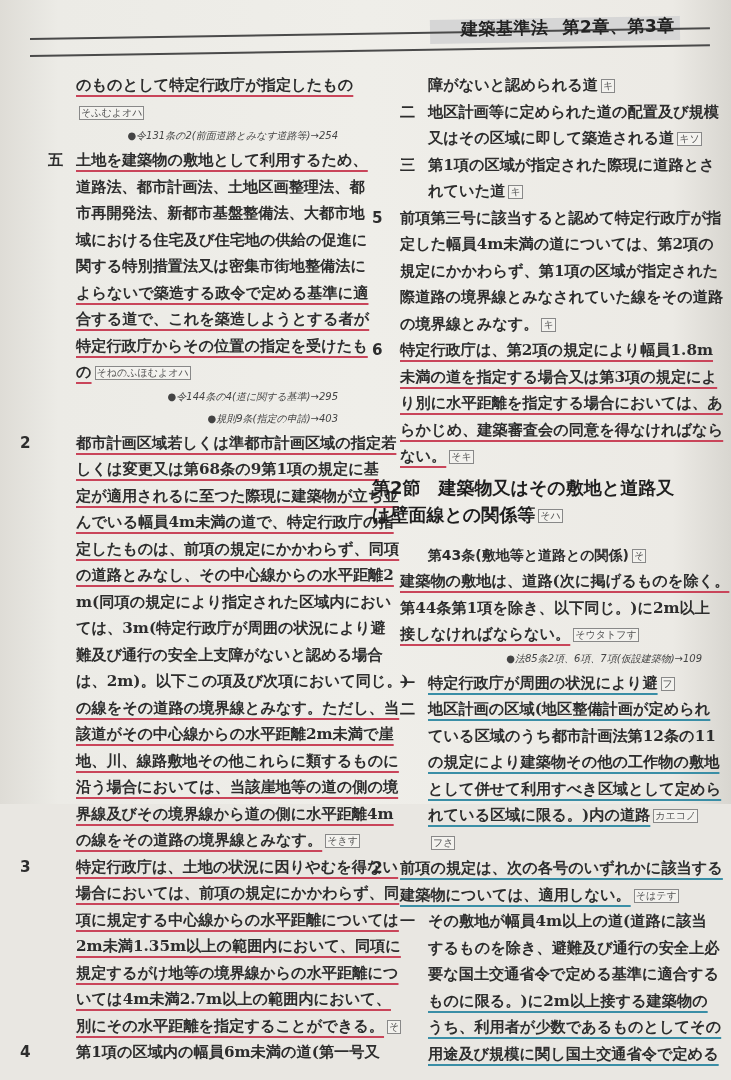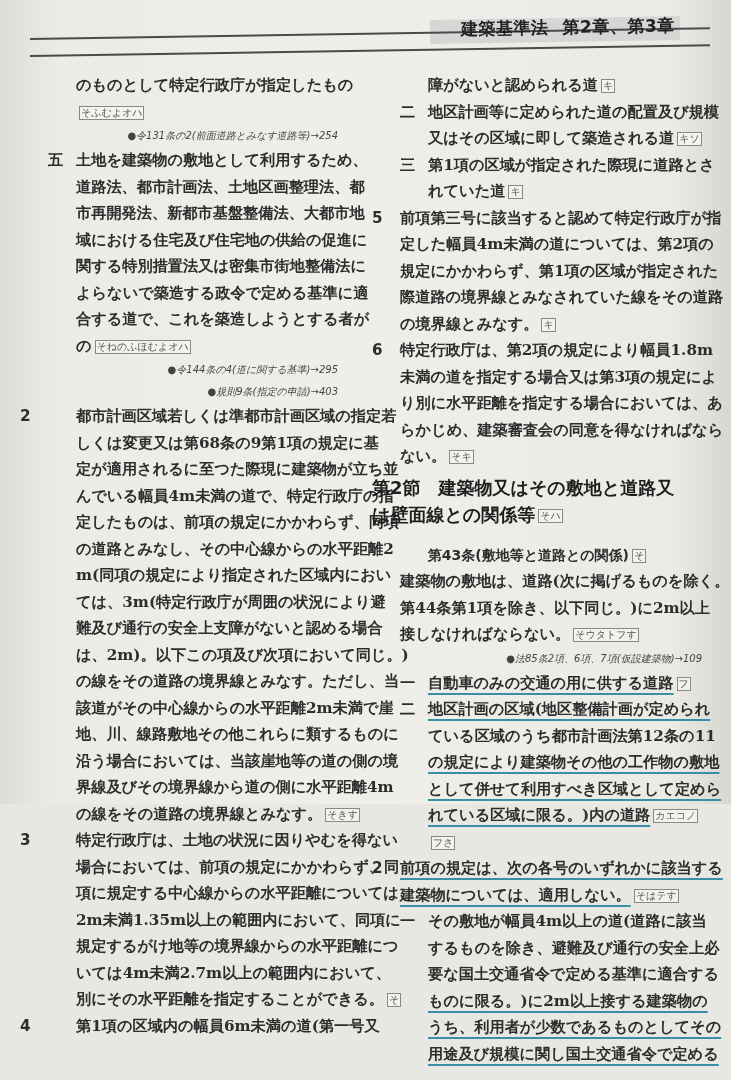--- a/index.html
+++ b/index.html
@@ -41,21 +41,21 @@
 
   .line { white-space:nowrap; position:relative; }
   .ind1 { padding-left:28px; }
   .ind2 { padding-left:56px; }
   .num {
     position:absolute; left:0; font-family:"DejaVu Sans","Liberation Sans",sans-serif; font-weight:bold;
   }
   .kan { position:absolute; left:0; font-weight:bold; }
   .kan2 { position:absolute; left:28px; font-weight:bold; }
 
-  .ur { text-decoration-color:#c9455a; text-decoration-thickness:2px; text-underline-offset:5px;margin-top:28px; }
+  .ur { text-decoration: underline; text-decoration-color:#c9455a; text-decoration-thickness:2px; text-underline-offset:5px;margin-top:28px; }
   .ub { text-decoration: underline; text-decoration-color:#3a8ea6; text-decoration-thickness:2px; text-underline-offset:5px; }
 
   .tag {
     display:inline-block; font-size:10px; line-height:12px; border:1px solid #888;
     padding:0 1px; margin-left:3px; color:#555; background:#f3f2ee;
     font-family:"DejaVu Sans",sans-serif; font-weight:normal; vertical-align:middle;
   }
   .ref {
     text-align:right; font-family:"DejaVu Sans","Liberation Sans",sans-serif;
     font-size:10px; font-weight:normal; color:#444; line-height:22px;font-style:italic;
@@ -85,20 +85,21 @@
     <div class="line ind1"><span class="tag">そふむよオハ</span></div>
     <div class="ref">●令131条の2(前面道路とみなす道路等)→254</div>
 
     <div class="line ind1"><span class="kan">五</span><span class="ur">土地を建築物の敷地として利用するため、</span></div>
     <div class="line ind1"><span>道路法、都市計画法、土地区画整理法、都</span></div>
     <div class="line ind1"><span>市再開発法、新都市基盤整備法、大都市地</span></div>
     <div class="line ind1"><span>域における住宅及び住宅地の供給の促進に</span></div>
     <div class="line ind1"><span>関する特別措置法又は密集市街地整備法に</span></div>
     <div class="line ind1"><span class="ur">よらないで築造する政令で定める基準に適</span></div>
     <div class="line ind1"><span class="ur">合する道で、これを築造しようとする者が</span></div>
+    <div class="line ind1"><span class="ur">特定行政庁からその位置の指定を受けたも</span></div>
     <div class="line ind1"><span class="ur">の</span><span class="tag">そねのふほむよオハ</span></div>
     <div class="ref">●令144条の4(道に関する基準)→295</div>
     <div class="ref">●規則9条(指定の申請)→403</div>
 
     <div class="line ind1"><span class="num" style="left:-28px">2</span><span class="ur">都市計画区域若しくは準都市計画区域の指定若</span></div>
     <div class="line ind1"><span class="ur">しくは変更又は第68条の9第1項の規定に基</span></div>
     <div class="line ind1"><span class="ur">定が適用されるに至つた際現に建築物が立ち並</span></div>
     <div class="line ind1"><span class="ur">んでいる幅員4m未満の道で、特定行政庁の指</span></div>
     <div class="line ind1"><span class="ur">定したものは、前項の規定にかかわらず、同項</span></div>
     <div class="line ind1"><span class="ur">の道路とみなし、その中心線からの水平距離2</span></div>
@@ -148,21 +149,21 @@
       <div>第2節　建築物又はその敷地と道路又</div>
       <div><span>は壁面線との関係等</span><span class="tag">そハ</span></div>
     </div>
 
     <div class="line article-head"><span>第43条(敷地等と道路との関係)</span><span class="tag">そ</span></div>
     <div class="line ind1"><span class="ur">建築物の敷地は、道路(次に掲げるものを除く。</span></div>
     <div class="line ind1"><span>第44条第1項を除き、以下同じ。)に2m以上</span></div>
     <div class="line ind1"><span class="ur">接しなければならない。</span><span class="tag">そウタトフす</span></div>
     <div class="ref">●法85条2項、6項、7項(仮設建築物)→109</div>
 
-    <div class="line ind2"><span class="kan2">一</span><span class="ub">自動車のみの交通の用に供する道路</span><span class="tag">フ</span></div>
+    <div class="line ind2"><span class="kan2">一</span><span class="ub">特定行政庁が周囲の状況により避</span><span class="tag">フ</span></div>
     <div class="line ind2"><span class="kan2">二</span><span class="ub">地区計画の区域(地区整備計画が定められ</span></div>
     <div class="line ind2"><span>ている区域のうち都市計画法第12条の11</span></div>
     <div class="line ind2"><span class="ub">の規定により建築物その他の工作物の敷地</span></div>
     <div class="line ind2"><span class="ub">として併せて利用すべき区域として定めら</span></div>
     <div class="line ind2"><span class="ub">れている区域に限る。)内の道路</span><span class="tag">カエコノ</span></div>
     <div class="line ind2"><span class="tag">フさ</span></div>
 
     <div class="line ind1"><span class="num">2</span><span class="ub">前項の規定は、次の各号のいずれかに該当する</span></div>
     <div class="line ind1"><span class="ub">建築物については、適用しない。</span><span class="tag">そはテす</span></div>
     <div class="line ind2"><span class="kan2">一</span><span>その敷地が幅員4m以上の道(道路に該当</span></div>

